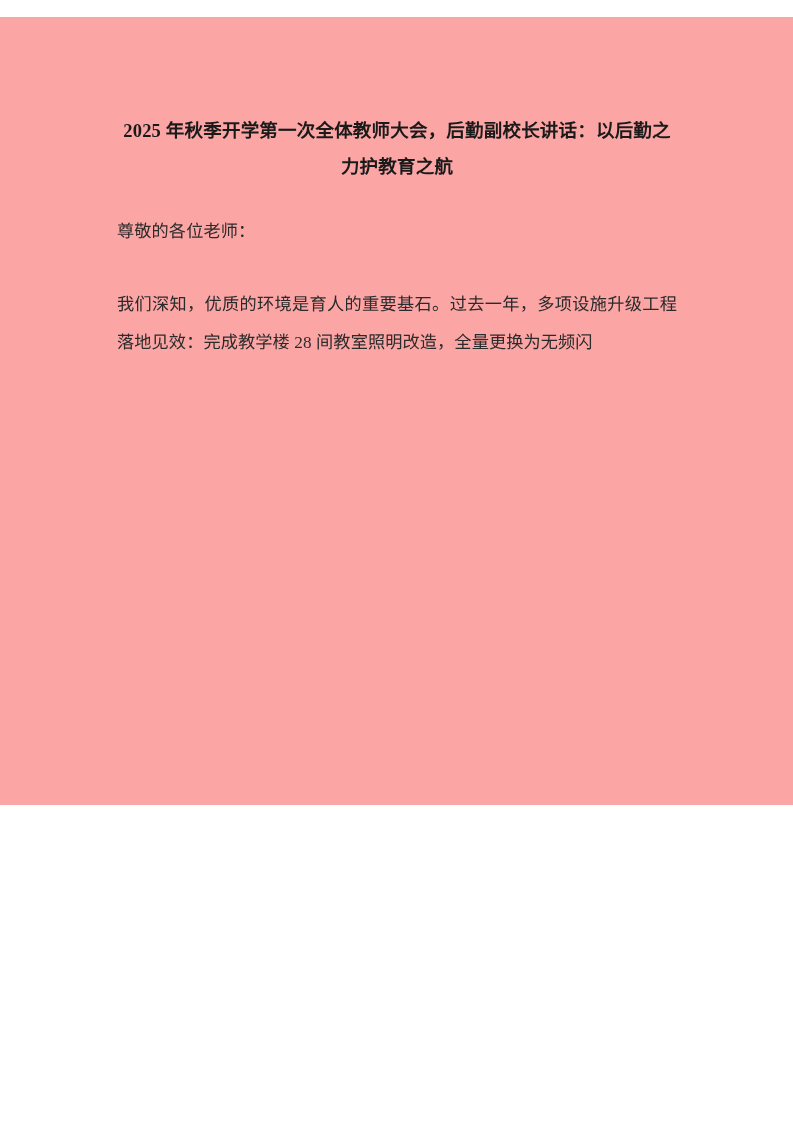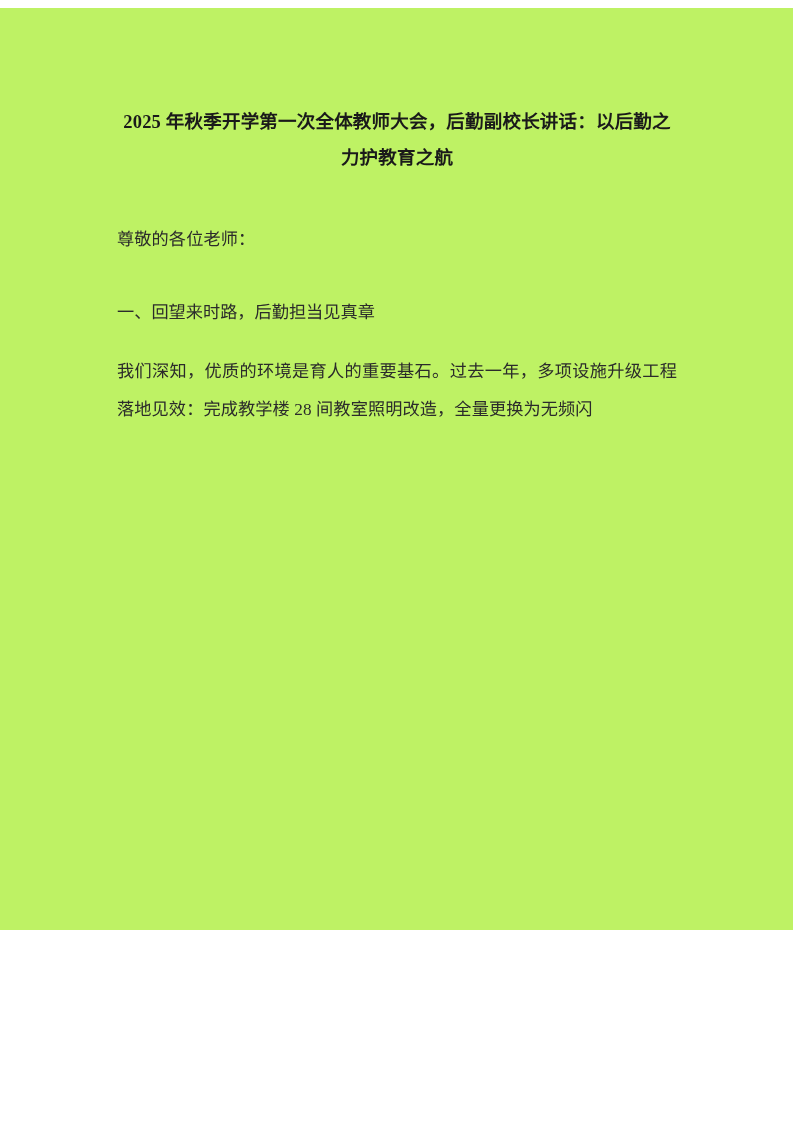--- a/index.html
+++ b/index.html
@@ -10,23 +10,23 @@
   }
 
   body {
     font-family: "Liberation Serif", "DejaVu Serif", serif;
     color: #262626;
   }
 
   .page {
     position: relative;
     width: 793px;
-    height: 922px;
-    margin: 8px auto;
-    background: #bef264;
+    height: 788px;
+    margin: 17px auto;
+    background: #fca5a5;
     box-sizing: border-box;
     overflow: hidden;
   }
 
   .content {
     position: absolute;
     left: 117px;
     top: 0;
     width: 560px;
   }
@@ -46,21 +46,21 @@
   .title-block {
     position: absolute;
     left: 0;
     top: 96px;
     width: 560px;
   }
 
   .body-block {
     position: absolute;
     left: 0;
-    top: 213px;
+    top: 196px;
     width: 560px;
   }
 
   p.para {
     margin: 0 0 21px 0;
     padding: 0;
     font-size: 17.2px;
     line-height: 38px;
     text-align: justify;
     text-justify: inter-ideograph;
@@ -101,21 +101,20 @@
       <h1 class="doc-title"><span>2025 年秋季开学第一次全体教师大会，后勤副校长讲话：以后勤之</span> <span>力护教育之航</span></h1>
     </div>
 
     <div class="body-block">
 
       <p class="para salutation">尊敬的各位老师：</p>
 
       <div class="spacer-sm"></div>
 
 
-      <p class="heading-1">一、回望来时路，后勤担当见真章</p>
 
 
 
       <p class="para">我们深知，优质的环境是育人的重要基石。过去一年，多项设施升级工程落地见效：完成教学楼 28 间教室照明改造，全量更换为无频闪</p>
 
     </div>
 
   </div>
 
 </div>

